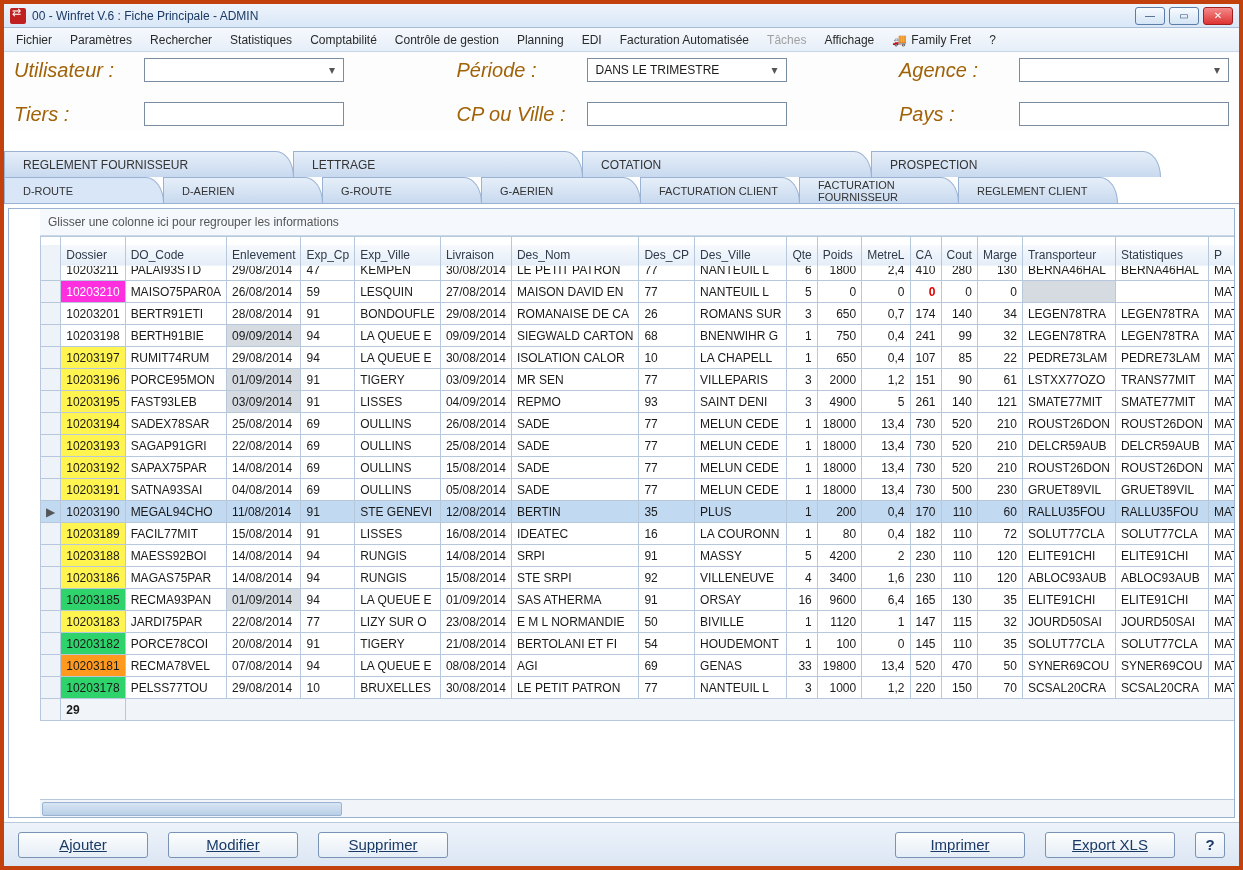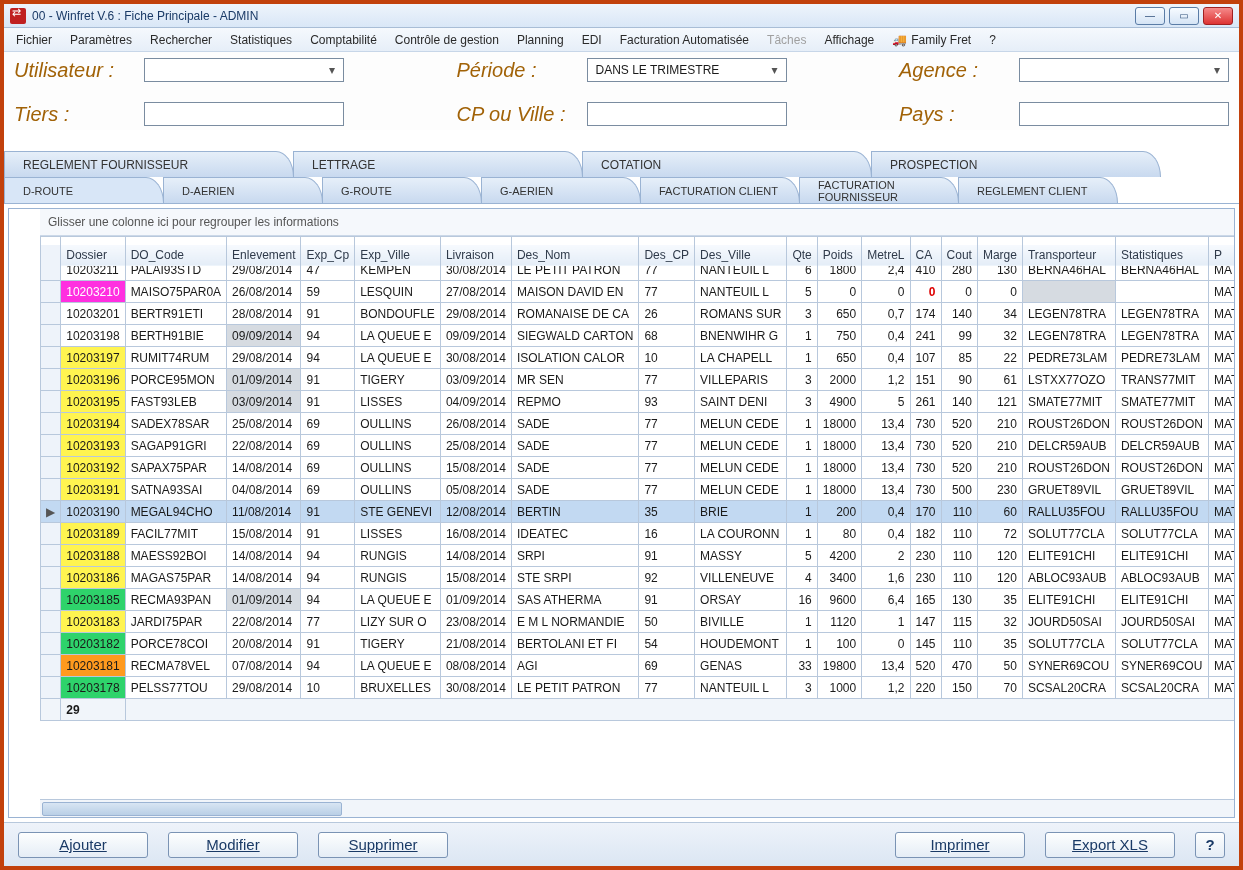--- a/index.html
+++ b/index.html
@@ -407,21 +407,21 @@
             <tr class="selected">
               <td class="rowhead">▶</td>
               <td class="dossier hl-green">10203190</td>
               <td>MEGAL94CHO</td>
               <td>11/08/2014</td>
               <td>91</td>
               <td>STE GENEVI</td>
               <td>12/08/2014</td>
               <td>BERTIN</td>
               <td>35</td>
-              <td>BRIE</td>
+              <td>PLUS</td>
               <td class="num">1</td>
               <td class="num">200</td>
               <td class="num">0,4</td>
               <td class="num">170</td>
               <td class="num">110</td>
               <td class="num">60</td>
               <td>RALLU35FOU</td>
               <td>RALLU35FOU</td>
               <td>MAT</td>
               <td>MEGAL</td>

